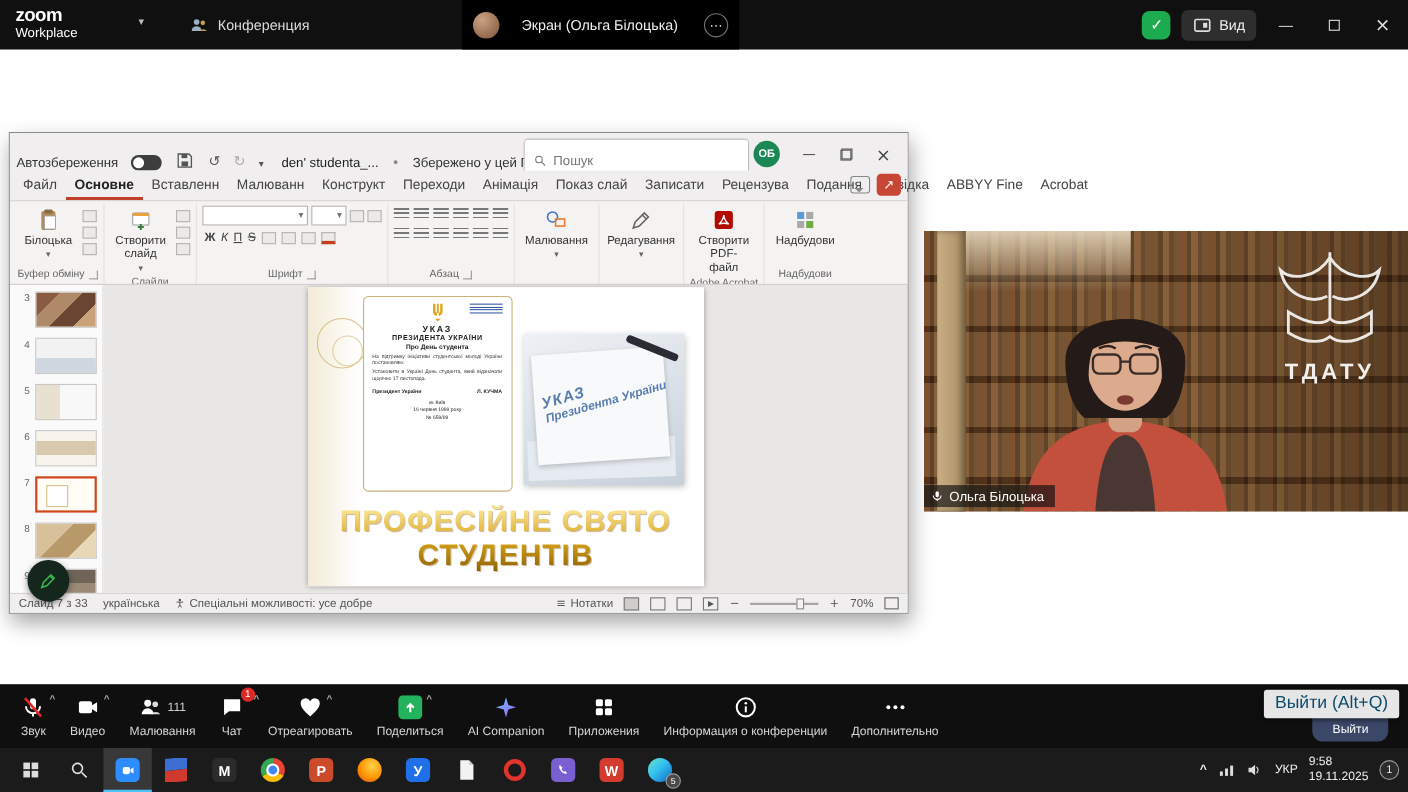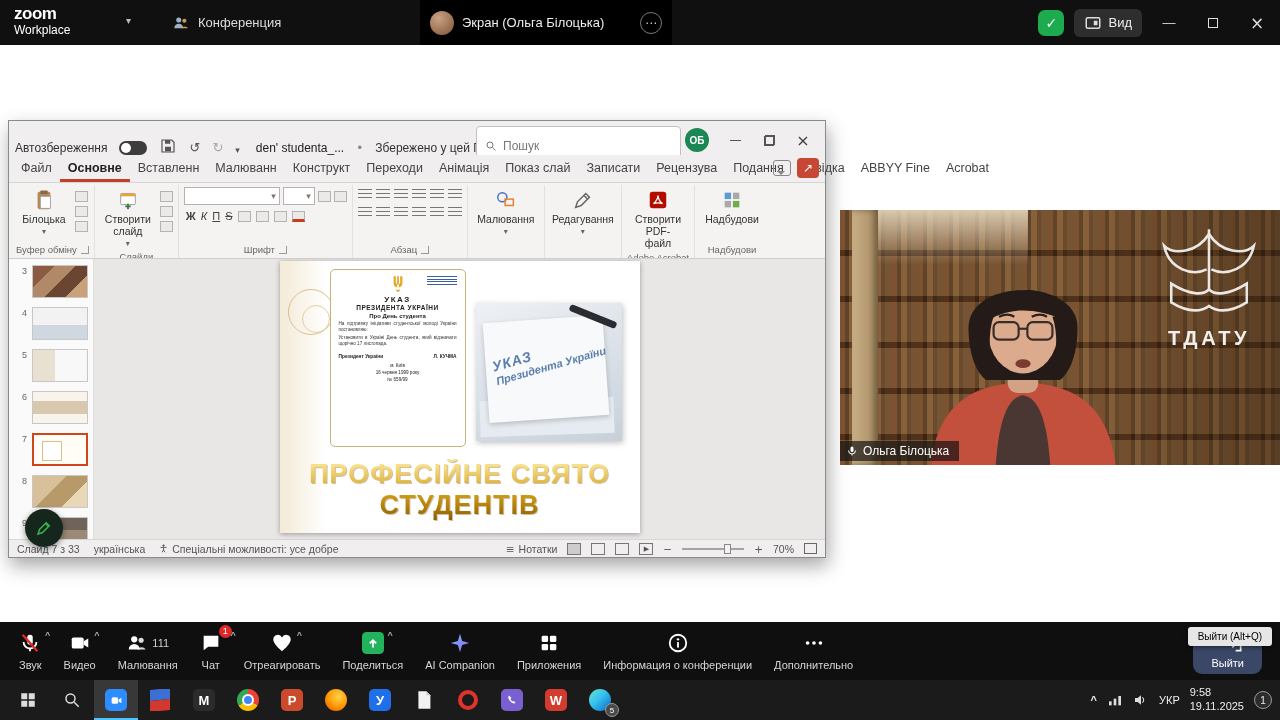--- a/index.html
+++ b/index.html
@@ -8,21 +8,21 @@
 svg{display:block}
 .dj{font-family:"DejaVu Sans",sans-serif}
 
 
 .ztb{position:absolute;left:0;top:0;width:1280px;height:45px;background:#101010;color:#e8e8e8;z-index:50}
 .z-logo{position:absolute;left:14px;top:5px;line-height:1.1;color:#fff}
 .z-l1{font-size:17px;font-weight:bold;letter-spacing:-.5px}
 .z-l2{font-size:12px;font-weight:normal}
 .z-caret{position:absolute;left:126px;top:15px;color:#bbb;font-size:10px}
 .z-tab{position:absolute;left:172px;top:0;height:45px;display:flex;align-items:center;gap:8px;font-size:13px;color:#ddd}
-.z-tabactive{position:absolute;left:420px;top:0;height:45px;width:252px;background:#000;display:flex;align-items:center;gap:8px;padding:0 10px;font-size:13px;color:#eee}
+.z-tabactive{position:absolute;left:420px;top:0;height:45px;width:252px;background:#000;display:flex;align-items:center;gap:20px;padding:0 10px;font-size:13px;color:#eee}
 .z-avatar{width:24px;height:24px;border-radius:50%;background:radial-gradient(circle at 35% 30%,#caa183,#7d5437);flex:none}
 .z-more{margin-left:auto;width:22px;height:22px;border:1px solid #777;border-radius:50%;display:flex;align-items:center;justify-content:center;font-size:12px;color:#ccc}
 .z-right{position:absolute;right:0;top:0;height:45px;display:flex;align-items:center;gap:10px;padding-right:6px}
 .z-shield{width:26px;height:26px;border-radius:7px;background:#1cab4f;color:#fff;display:flex;align-items:center;justify-content:center;font-size:14px}
 .z-view{height:28px;background:#2e2e2e;border:none;border-radius:6px;color:#eee;display:flex;align-items:center;gap:6px;padding:0 10px;font-size:13px}
 .z-wc{width:34px;height:45px;display:flex;align-items:center;justify-content:center;color:#ddd;font-size:13px;cursor:default}
 .z-maxbox{width:10px;height:10px;border:1px solid #ddd}
 
 
 .ppt{position:absolute;left:8px;top:120px;width:818px;height:438px;background:#fff;border:1px solid #8a8a8a;box-shadow:2px 8px 18px rgba(0,0,0,.35);z-index:10}
@@ -133,21 +133,21 @@
 .v-name{position:absolute;left:0;bottom:4px;background:rgba(18,18,18,.68);color:#fff;font-size:12px;padding:3px 10px 3px 6px;display:flex;align-items:center;gap:5px;z-index:5}
 
 
 .mtb{position:absolute;left:0;right:0;top:622px;height:58px;background:#0f0f0f;display:flex;align-items:center;color:#d6d6d6;padding:0 8px;z-index:40}
 .mi{display:flex;flex-direction:column;align-items:center;justify-content:center;gap:4px;font-size:11px;padding:4px 11px;position:relative;white-space:nowrap}
 .irow{height:24px;display:flex;align-items:center;gap:4px;position:relative}
 .chev{position:absolute;right:-9px;top:-1px;font-size:9px;color:#aaa;font-weight:bold}
 .mbadge{position:absolute;top:-6px;right:-10px;background:#e02828;color:#fff;border-radius:8px;font-size:9px;padding:0 4px;line-height:13px;min-width:13px;text-align:center}
 .cnt{font-size:11px;color:#cfcfcf}
 .leave{margin-left:auto;margin-right:10px;background:#3a4766;border-radius:9px;padding:5px 18px;display:flex;flex-direction:column;align-items:flex-end;gap:3px;font-size:11px;color:#fff}
-.tip{position:absolute;right:8px;top:627px;background:#e6e6e6;color:#000000;font-size:10px;padding:4px 10px;border-radius:3px;box-shadow:0 1px 5px rgba(0,0,0,.55);z-index:60}
+.tip{position:absolute;right:8px;top:627px;background:#e6e6e6;color:#0c4a6e;font-size:16px;padding:4px 10px;border-radius:3px;box-shadow:0 1px 5px rgba(0,0,0,.55);z-index:60}
 
 
 .tb{position:absolute;left:0;right:0;bottom:0;height:40px;background:#1b1b1b;display:flex;align-items:center;padding-left:6px;z-index:45}
 .tb-ic{width:44px;height:40px;display:flex;align-items:center;justify-content:center;position:relative;flex:none}
 .tb-ic.active{background:#383838;box-shadow:inset 0 -2px 0 #4cc2ff}
 .sq{width:22px;height:22px;border-radius:5px;display:flex;align-items:center;justify-content:center;color:#fff;font-weight:bold;font-size:13px}
 .ic-chrome{width:22px;height:22px;border-radius:50%;background:conic-gradient(#ea4335 0 33%,#fbbc05 33% 66%,#34a853 66% 100%);position:relative}
 .ic-chrome::before{content:"";position:absolute;inset:5px;background:#fff;border-radius:50%}
 .ic-chrome::after{content:"";position:absolute;inset:7px;background:#4285f4;border-radius:50%}
 .ic-ffx{width:22px;height:22px;border-radius:50%;background:radial-gradient(circle at 60% 35%,#ffd24a,#ff9500 55%,#e3410f)}

